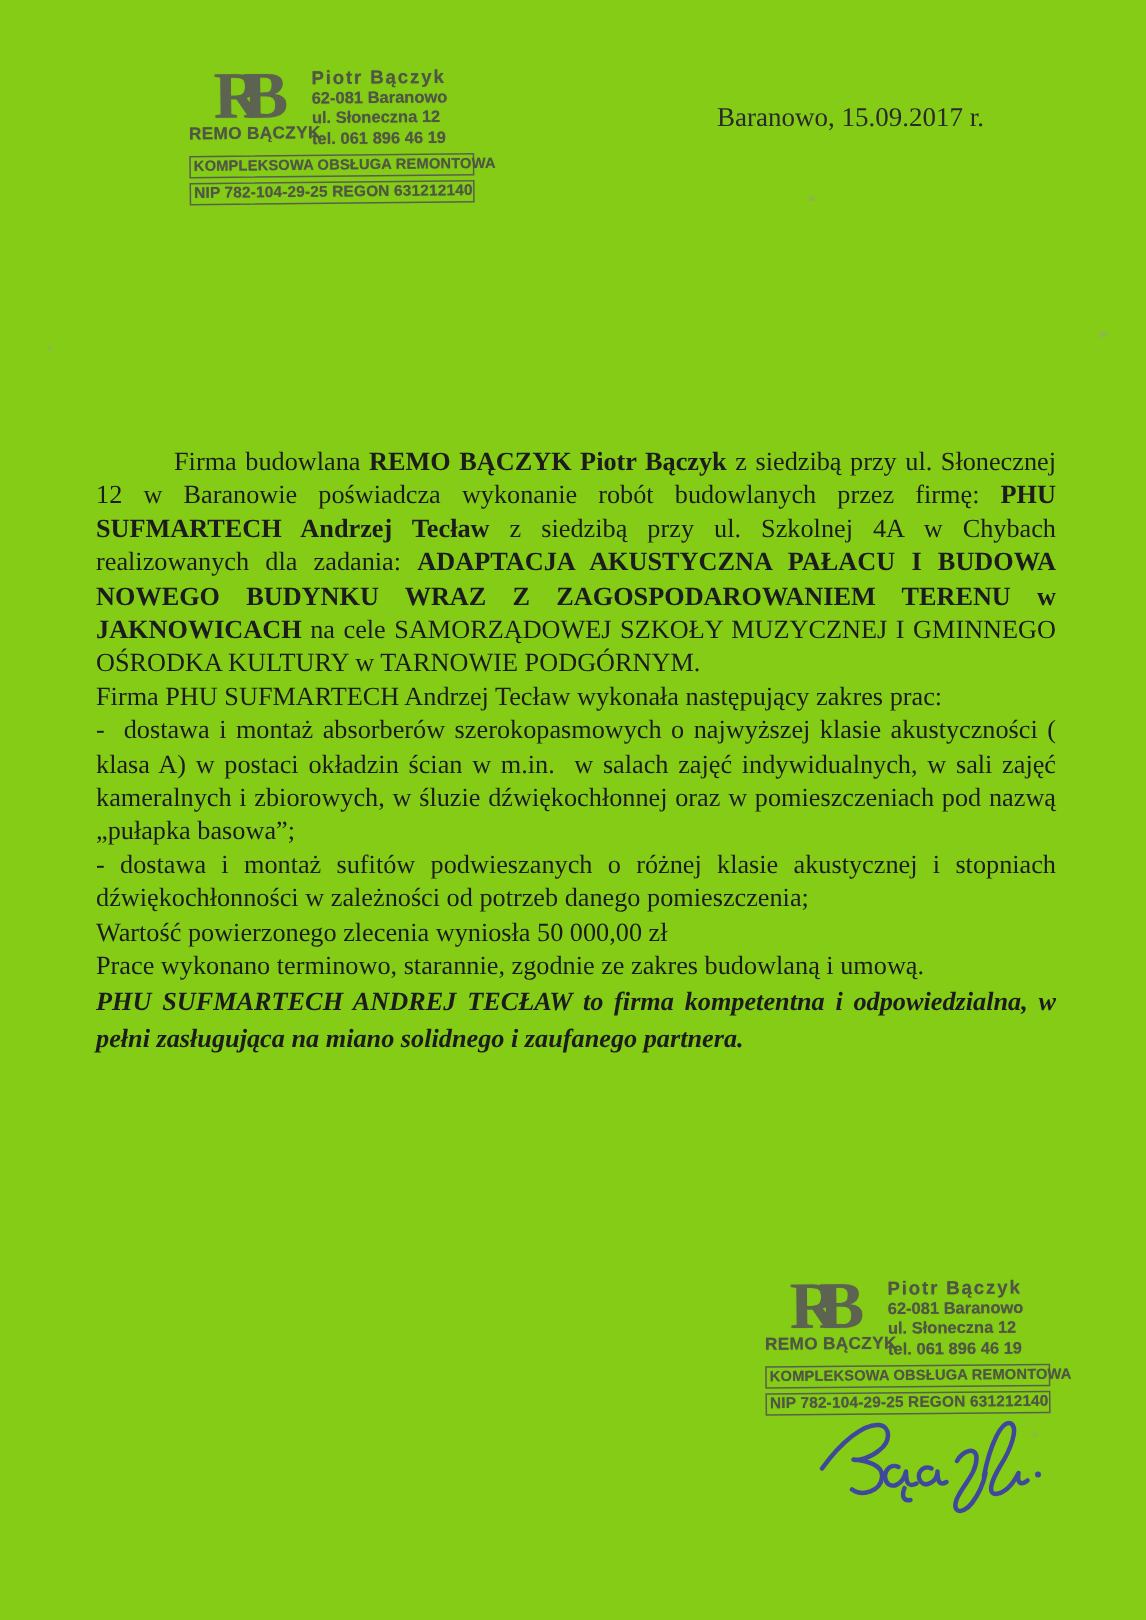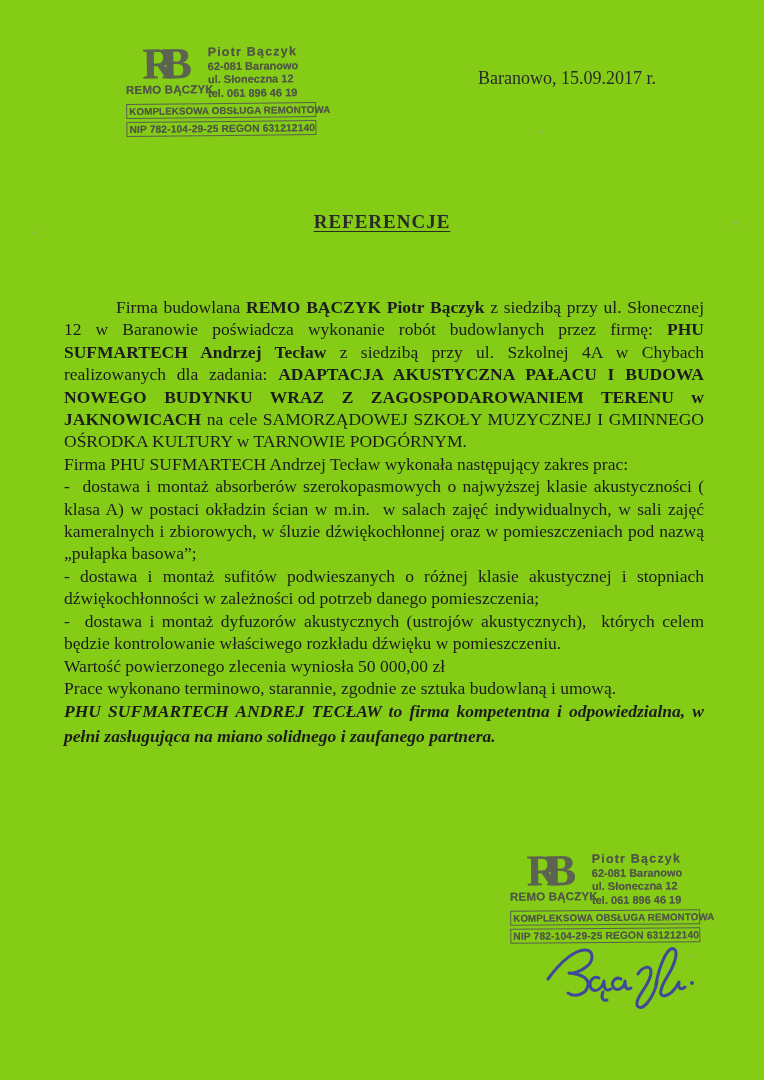--- a/index.html
+++ b/index.html
@@ -145,30 +145,28 @@
         <div>ul. Słoneczna 12</div>
         <div>tel. 061 896 46 19</div>
       </div>
     </div>
     <div class="stamp-box tagline">KOMPLEKSOWA OBSŁUGA REMONTOWA</div>
     <div class="stamp-box registry">NIP 782-104-29-25  REGON 631212140</div>
   </div>
 
   <div class="date-line">Baranowo, 15.09.2017 r.</div>
 
-  <div class="doc-title">REFERENCJE</div>
 
   <div class="content">
     <p class="indent"><span>Firma budowlana </span><b>REMO BĄCZYK Piotr Bączyk</b><span> z siedzibą przy ul. Słonecznej 12 w Baranowie poświadcza wykonanie robót budowlanych przez firmę: </span><b>PHU SUFMARTECH  Andrzej Tecław</b><span> z siedzibą przy ul. Szkolnej 4A w Chybach realizowanych dla zadania: </span><b>ADAPTACJA AKUSTYCZNA PAŁACU I BUDOWA NOWEGO BUDYNKU WRAZ Z ZAGOSPODAROWANIEM TERENU w JAKNOWICACH</b><span> na cele SAMORZĄDOWEJ SZKOŁY MUZYCZNEJ I GMINNEGO OŚRODKA KULTURY w TARNOWIE PODGÓRNYM.</span></p>
     <p>Firma PHU SUFMARTECH  Andrzej Tecław wykonała następujący zakres prac:</p>
     <p>-&nbsp;&nbsp;dostawa i montaż absorberów szerokopasmowych o najwyższej klasie akustyczności ( klasa A) w postaci okładzin ścian w m.in.&nbsp; w salach zajęć indywidualnych, w sali zajęć kameralnych i zbiorowych, w śluzie dźwiękochłonnej oraz w pomieszczeniach pod nazwą „pułapka basowa”;</p>
     <p>- dostawa i montaż sufitów podwieszanych o różnej klasie akustycznej i stopniach dźwiękochłonności w zależności od potrzeb danego pomieszczenia;</p>
-    <p>-&nbsp;&nbsp;dostawa i montaż dyfuzorów akustycznych (ustrojów akustycznych),&nbsp; których celem będzie kontrolowanie właściwego rozkładu dźwięku w pomieszczeniu.</p>
     <p>Wartość powierzonego zlecenia wyniosła 50 000,00 zł</p>
-    <p>Prace wykonano terminowo, starannie, zgodnie ze sztuka budowlaną i umową.</p>
+    <p>Prace wykonano terminowo, starannie, zgodnie ze zakres budowlaną i umową.</p>
     <p class="conclusion">PHU SUFMARTECH ANDREJ TECŁAW to firma kompetentna i odpowiedzialna, w pełni zasługująca na miano solidnego i zaufanego partnera.</p>
   </div>
 
   <div class="stamp bottom">
     <div class="stamp-row1">
       <div class="stamp-logo">
         <div class="stamp-logo-letters">RB</div>
         <div class="stamp-logo-caption">REMO BĄCZYK</div>
       </div>
       <div class="stamp-contact">

